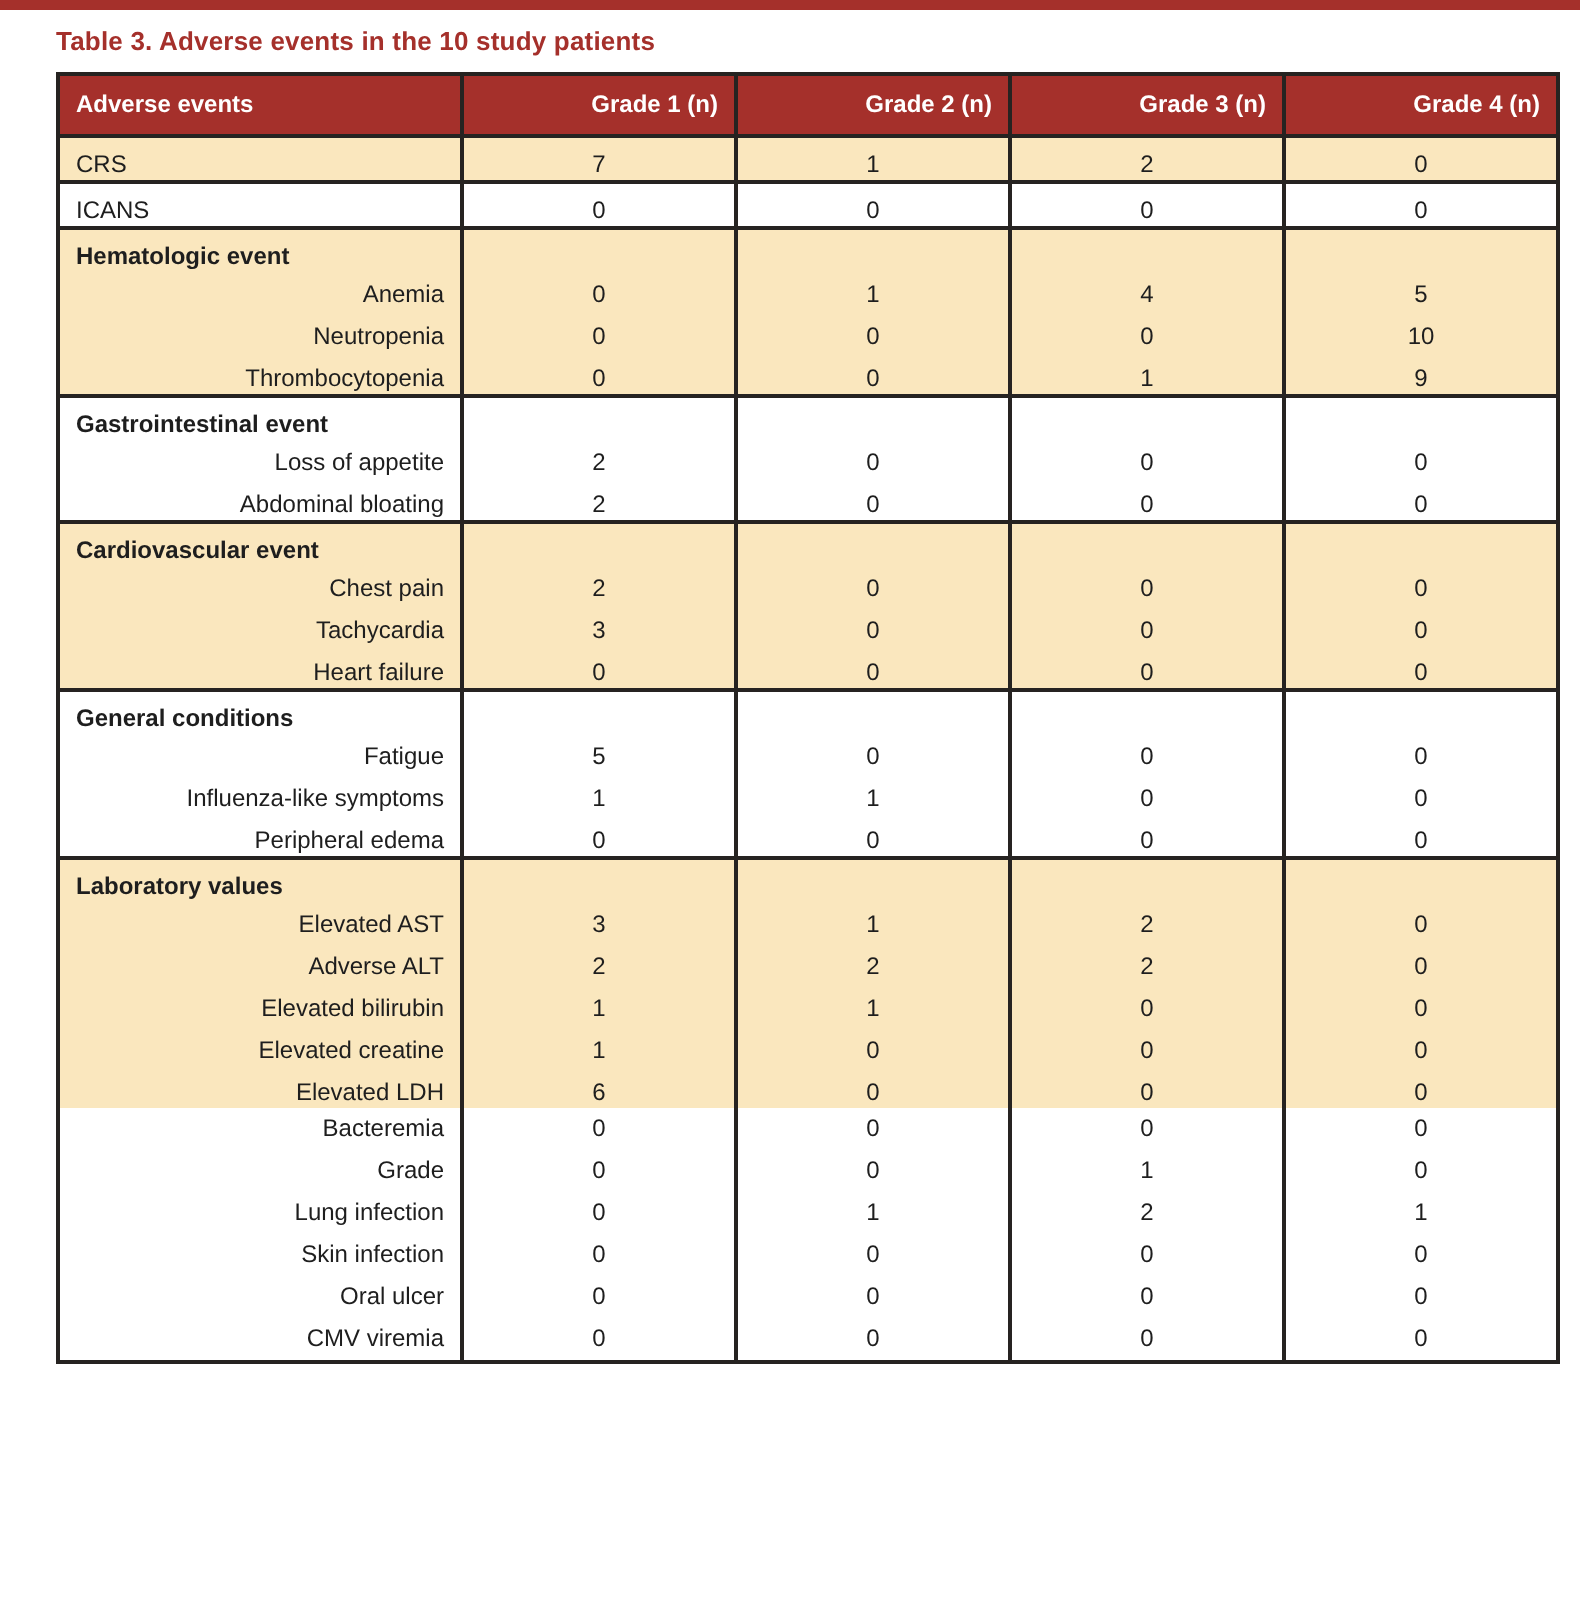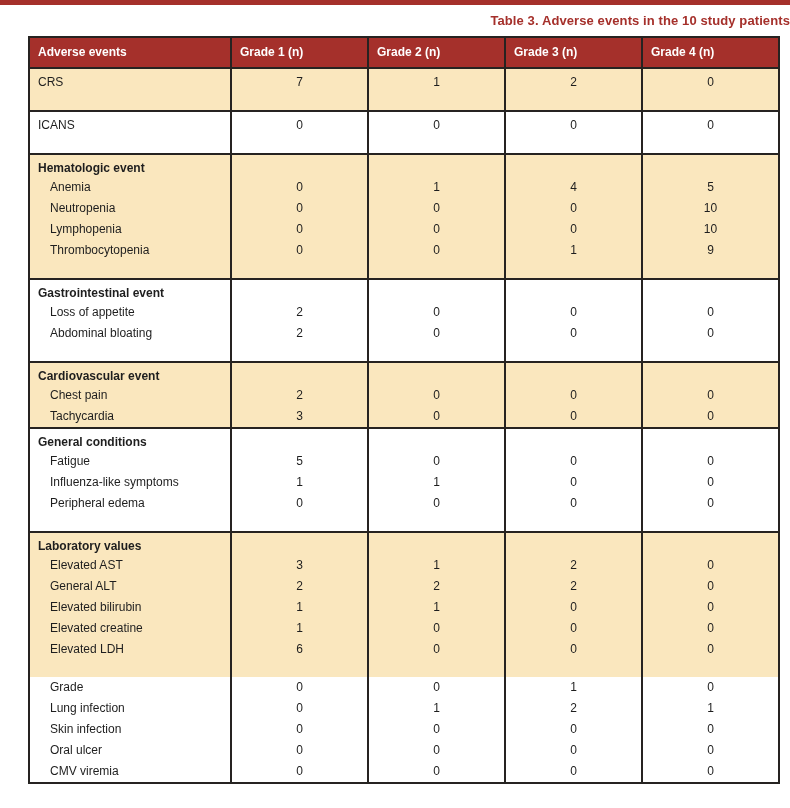--- a/index.html
+++ b/index.html
@@ -11,41 +11,40 @@
   *{box-sizing:border-box;}
   html,body{margin:0;padding:0;}
   body{
     width:790px;height:808px;overflow:hidden;background:#ffffff;
     font-family:"Liberation Sans",sans-serif;color:var(--text);
   }
   .top-strip{width:790px;height:5px;background:var(--accent);}
   .table-title{
     margin:8px 0 8px 28px;font-size:13px;font-weight:700;color:var(--accent);
     letter-spacing:.1px;
-    text-align:right;
   }
   .tbl-wrap{margin-left:28px;}
   table{border-collapse:collapse;table-layout:fixed;width:752px;border:2px solid var(--border);}
   th,td{
     border-left:2px solid var(--border);border-right:2px solid var(--border);
     font-size:12px;line-height:15px;vertical-align:top;
   }
   thead th{
     background:var(--accent);color:#ffffff;font-weight:700;
-    padding:7px 8px;text-align:left;
+    padding:7px 8px;text-align:right;
   }
   thead th.first{text-align:left;margin-left:40px;}
   tr.sec-top td{border-top:2px solid var(--border);}
   td.label{text-align:left;padding:3px 8px;}
-  td.item-label{padding-left:20px;}
+  td.item-label{padding-left:20px;text-align:right;}
   td.group-label{font-weight:700;}
   td.value{text-align:center;padding:3px 4px;}
   tr.single td{padding-top:6px;padding-bottom:6px;}
   tr.group-row td{padding-top:6px;padding-bottom:1px;}
-  tr.sec-last td{padding-bottom:20px;}
+  tr.sec-last td{padding-bottom:0;}
   tr.cream td{background:var(--cream);}
   tr.white td{background:#ffffff;}
 </style>
 </head>
 <body>
 
 <div class="top-strip"></div>
 
 <div class="table-title">Table 3. Adverse events in the 10 study patients</div>
 
@@ -96,27 +95,20 @@
           <td class="value">4</td>
           <td class="value">5</td>
         </tr>
         <tr class="cream">
           <td class="label item-label">Neutropenia</td>
           <td class="value">0</td>
           <td class="value">0</td>
           <td class="value">0</td>
           <td class="value">10</td>
         </tr>
-        <tr class="cream">
-          <td class="label item-label">Lymphopenia</td>
-          <td class="value">0</td>
-          <td class="value">0</td>
-          <td class="value">0</td>
-          <td class="value">10</td>
-        </tr>
         <tr class="cream sec-last">
           <td class="label item-label">Thrombocytopenia</td>
           <td class="value">0</td>
           <td class="value">0</td>
           <td class="value">1</td>
           <td class="value">9</td>
         </tr>
         <tr class="white sec-top group-row">
           <td class="label group-label">Gastrointestinal event</td>
           <td class="value"></td>
@@ -152,20 +144,27 @@
           <td class="value">0</td>
           <td class="value">0</td>
         </tr>
         <tr class="cream">
           <td class="label item-label">Tachycardia</td>
           <td class="value">3</td>
           <td class="value">0</td>
           <td class="value">0</td>
           <td class="value">0</td>
         </tr>
+        <tr class="cream sec-last">
+          <td class="label item-label">Heart failure</td>
+          <td class="value">0</td>
+          <td class="value">0</td>
+          <td class="value">0</td>
+          <td class="value">0</td>
+        </tr>
         <tr class="white sec-top group-row">
           <td class="label group-label">General conditions</td>
           <td class="value"></td>
           <td class="value"></td>
           <td class="value"></td>
           <td class="value"></td>
         </tr>
         <tr class="white">
           <td class="label item-label">Fatigue</td>
           <td class="value">5</td>
@@ -195,21 +194,21 @@
           <td class="value"></td>
         </tr>
         <tr class="cream">
           <td class="label item-label">Elevated AST</td>
           <td class="value">3</td>
           <td class="value">1</td>
           <td class="value">2</td>
           <td class="value">0</td>
         </tr>
         <tr class="cream">
-          <td class="label item-label">General ALT</td>
+          <td class="label item-label">Adverse ALT</td>
           <td class="value">2</td>
           <td class="value">2</td>
           <td class="value">2</td>
           <td class="value">0</td>
         </tr>
         <tr class="cream">
           <td class="label item-label">Elevated bilirubin</td>
           <td class="value">1</td>
           <td class="value">1</td>
           <td class="value">0</td>
@@ -223,20 +222,27 @@
           <td class="value">0</td>
         </tr>
         <tr class="cream sec-last">
           <td class="label item-label">Elevated LDH</td>
           <td class="value">6</td>
           <td class="value">0</td>
           <td class="value">0</td>
           <td class="value">0</td>
         </tr>
         <tr class="white">
+          <td class="label item-label">Bacteremia</td>
+          <td class="value">0</td>
+          <td class="value">0</td>
+          <td class="value">0</td>
+          <td class="value">0</td>
+        </tr>
+        <tr class="white">
           <td class="label item-label">Grade</td>
           <td class="value">0</td>
           <td class="value">0</td>
           <td class="value">1</td>
           <td class="value">0</td>
         </tr>
         <tr class="white">
           <td class="label item-label">Lung infection</td>
           <td class="value">0</td>
           <td class="value">1</td>

